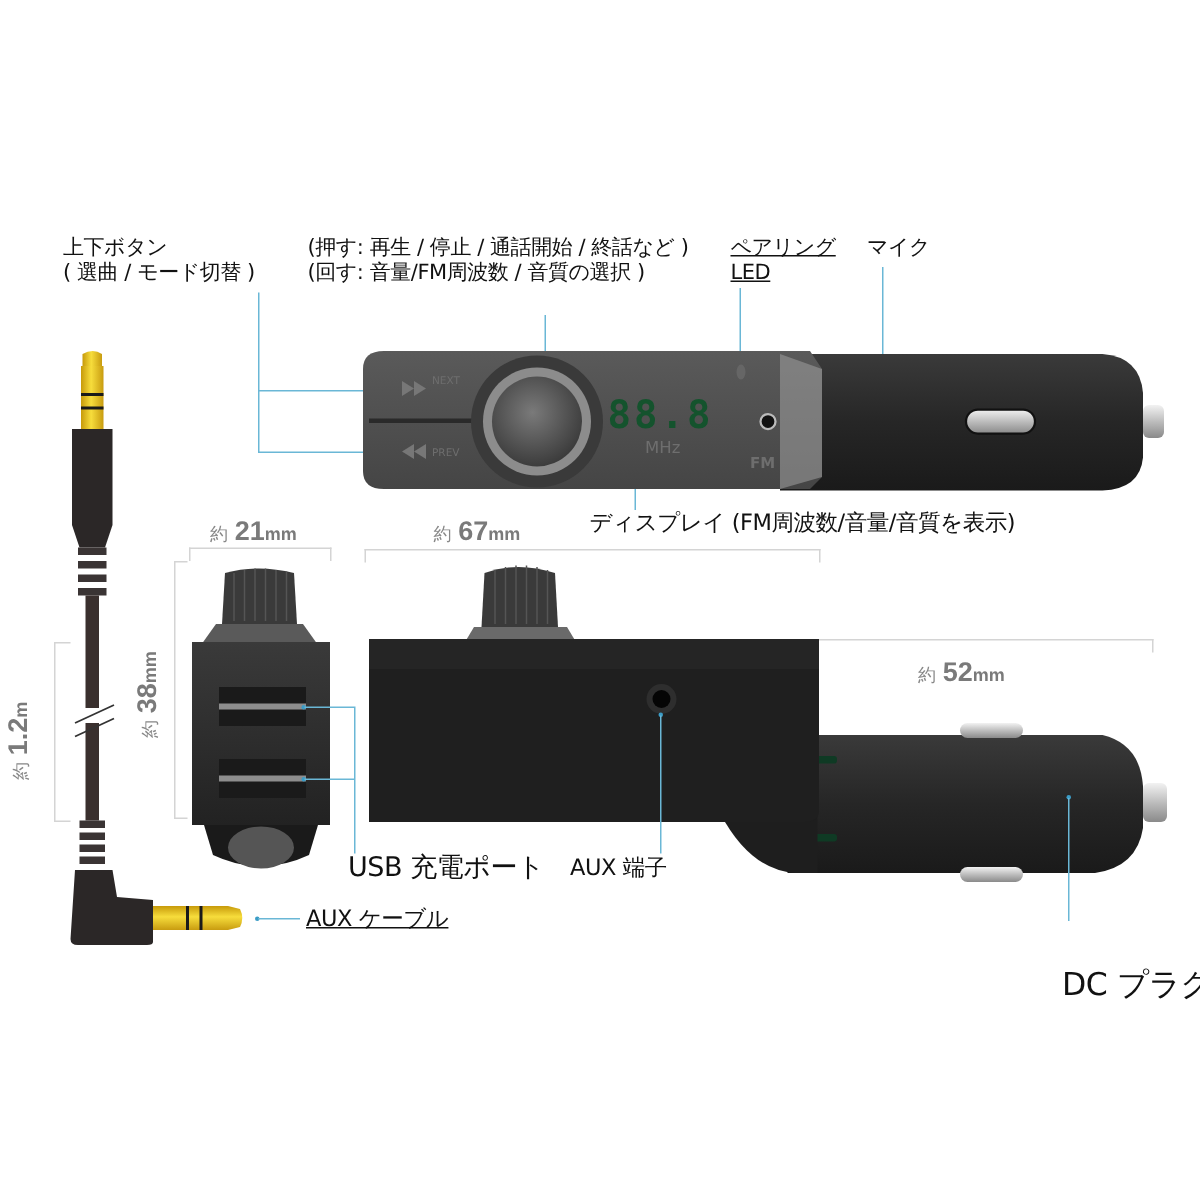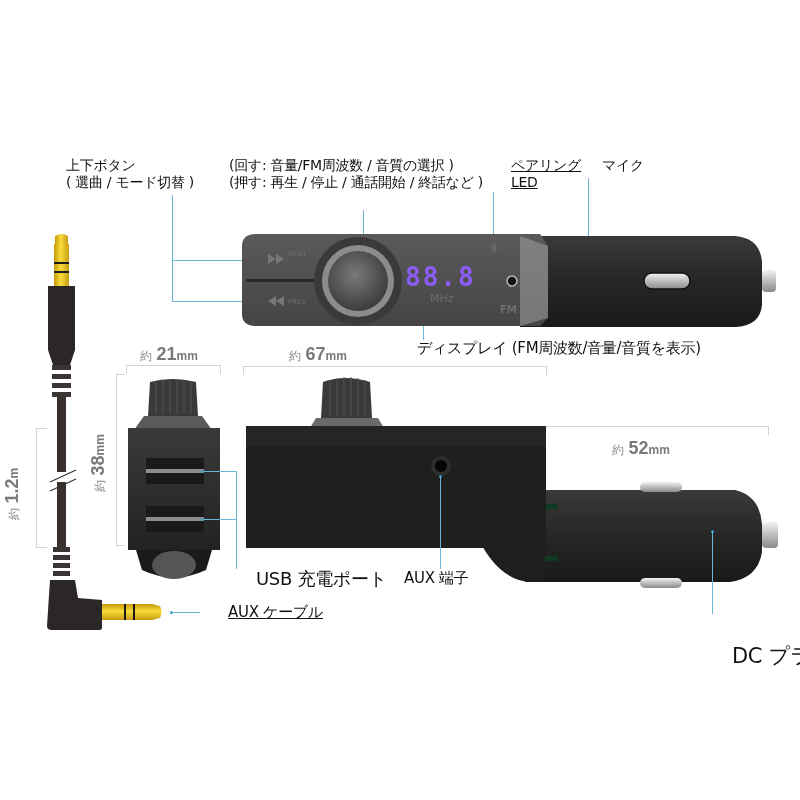--- a/index.html
+++ b/index.html
@@ -1,39 +1,39 @@
 <!DOCTYPE html>
 <html><head>
 <meta charset="utf-8">
 <style>
   html, body { margin: 0; padding: 0; background: #ffffff; }
   body { width: 800px; height: 800px; position: relative; overflow: hidden;
          font-family: "DejaVu Sans", "Liberation Sans", sans-serif; color: #111; }
   .abs { position: absolute; }
-  .label { font-size: 14px; line-height: 17px; color: #111; white-space: nowrap; letter-spacing: -0.3px; margin-left: 24px; }
+  .label { font-size: 14px; line-height: 17px; color: #111; white-space: nowrap; letter-spacing: -0.3px; }
   .dim { font-family: "Liberation Sans", sans-serif; color: #888; white-space: nowrap; }
   .dim .pre { font-size: 12px; }
   .dim .num { font-size: 18px; font-weight: bold; color: #7a7a7a; }
   .dim .unit { font-size: 12px; font-weight: bold; color: #7a7a7a; }
   .lead { position: absolute; background: #6ab7d6; }
   .dot { position: absolute; width: 3px; height: 3px; border-radius: 50%; background: #3b9cc6; }
   .bracket { position: absolute; border: 1px solid #d4d4d4; }
   svg { position: absolute; overflow: visible; }
 </style>
 </head>
 <body>
 
 <div class="abs label" style="left:42px;top:157px;">
   <div>上下ボタン</div>
   <div>( 選曲 / モード切替 )</div>
 </div>
 
 <div class="abs label" style="left:205px;top:157px;">
+  <div>(押す: 再生 / 停止 / 通話開始 / 終話など )</div>
   <div>(回す: 音量/FM周波数 / 音質の選択 )</div>
-  <div>(押す: 再生 / 停止 / 通話開始 / 終話など )</div>
 </div>
 
 <div class="abs label" style="left:487px;top:157px;text-decoration:underline;">
   <div>ペアリング</div>
   <div>LED</div>
 </div>
 
 <div class="abs label" style="left:578px;top:157px;">マイク</div>
 
 <div class="lead" style="left:172px;top:195px;width:1px;height:107px;"></div>
@@ -97,21 +97,21 @@
 
   <circle cx="358" cy="281" r="44" fill="#3a3a3a"></circle>
   <circle cx="358" cy="281" r="36" fill="#8c8c8c"></circle>
   <circle cx="358" cy="281" r="30" fill="url(#knob)"></circle>
 
   <circle cx="512" cy="281" r="5" fill="#111" stroke="#bbb" stroke-width="1.5"></circle>
 
   <ellipse cx="494" cy="248" rx="3" ry="5" fill="#666"></ellipse>
 </svg>
 
-<div class="abs" style="left:405px;top:262px;font-family:'DejaVu Sans Mono',monospace;font-size:26px;font-weight:bold;color:#8b5cf6;letter-spacing:2px;">88.8</div>
+<div class="abs" style="left:405px;top:262px;font-family:'DejaVu Sans Mono',monospace;font-size:26px;font-weight:bold;color:#14532d;letter-spacing:2px;">88.8</div>
 <div class="abs" style="left:430px;top:292px;font-size:11px;color:#6e6e6e;">MHz</div>
 <div class="abs" style="left:500px;top:304px;font-size:10px;color:#6e6e6e;font-weight:bold;">FM</div>
 <div class="abs" style="left:288px;top:250px;font-size:7px;color:#6e6e6e;">NEXT</div>
 <div class="abs" style="left:288px;top:298px;font-size:7px;color:#6e6e6e;">PREV</div>
 
 <div class="abs label" style="left:393px;top:340px;font-size:15px;">ディスプレイ (FM周波数/音量/音質を表示)</div>
 
 <svg style="left:0;top:0;width:800px;height:800px;">
 
   <path d="M55,236 Q62,232 68,236 L68,244 L55,244 Z" fill="url(#gold)"></path>

